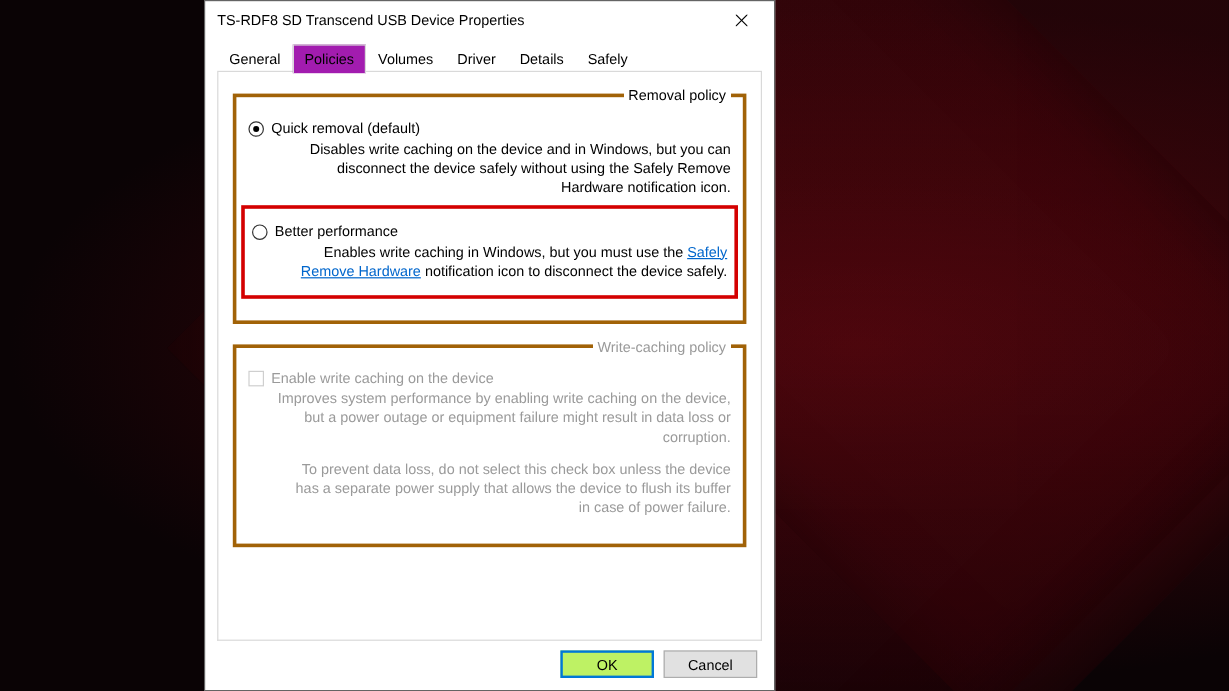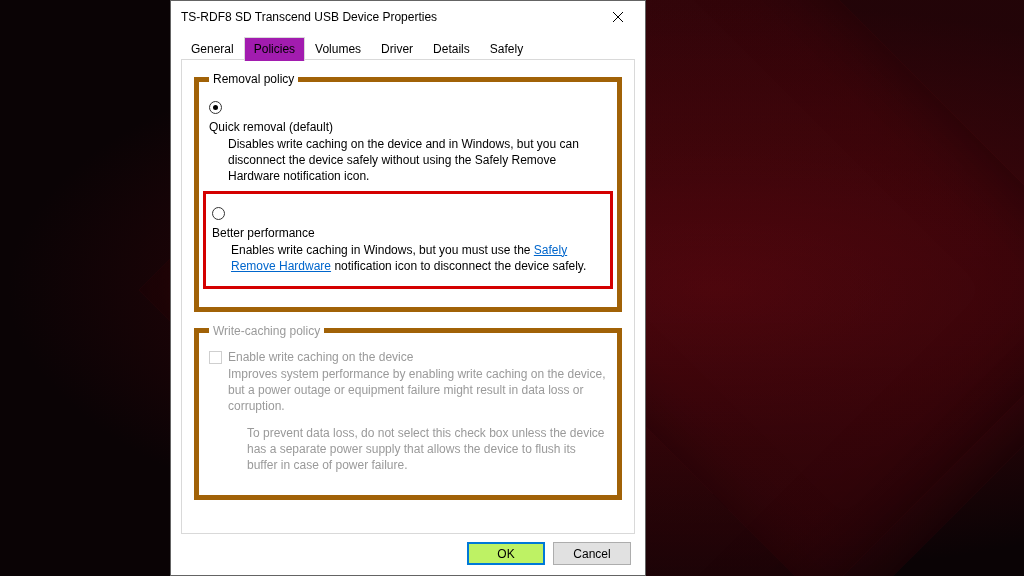--- a/index.html
+++ b/index.html
@@ -72,29 +72,30 @@
 
   .panel {
     flex: 1;
     margin: 0 10px;
     border: 1px solid #d9d9d9; border-top: none;
     padding: 12px 12px;
     overflow: hidden;
   }
 
   fieldset.groupbox {
-    border: 5px solid #a16207;
+    border: 3px solid #a16207;
     padding: 8px 10px 12px 10px;
     margin-bottom: 12px;
+    text-align: right;
   }
   fieldset.groupbox > legend {
     font-size: 12px; padding: 0 4px; color: #000;
   }
 
-  .radio-row { display: flex; align-items: flex-start; gap: 6px; margin-top: 6px; flex-direction: column; }
+  .radio-row { display: flex; align-items: flex-start; gap: 6px; margin-top: 6px; }
   .radio {
     width: 13px; height: 13px; border: 1px solid #333; border-radius: 50%;
     margin-top: 1px; flex: 0 0 13px; position: relative; background:#fff;
   }
   .radio.selected::after {
     content: ""; position: absolute; inset: 3px; border-radius: 50%; background: #000;
   }
   .radio-label { font-size: 12px; color: #000; }
   .desc { font-size: 12px; color: #000; margin: 2px 0 10px 19px; line-height: 1.35; }
   .desc a { color: #0066cc; text-decoration: underline; }

